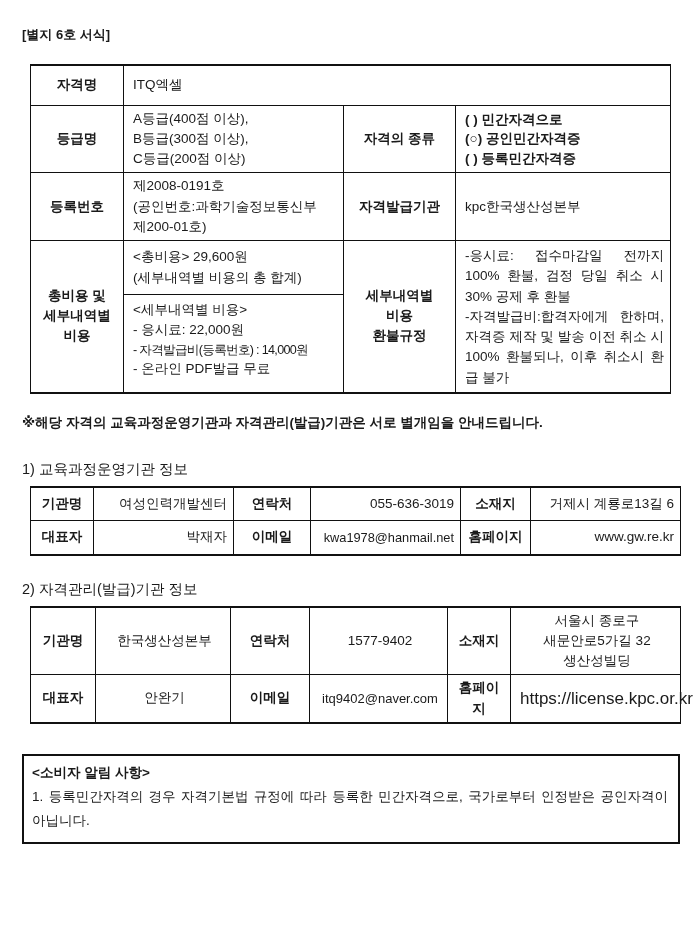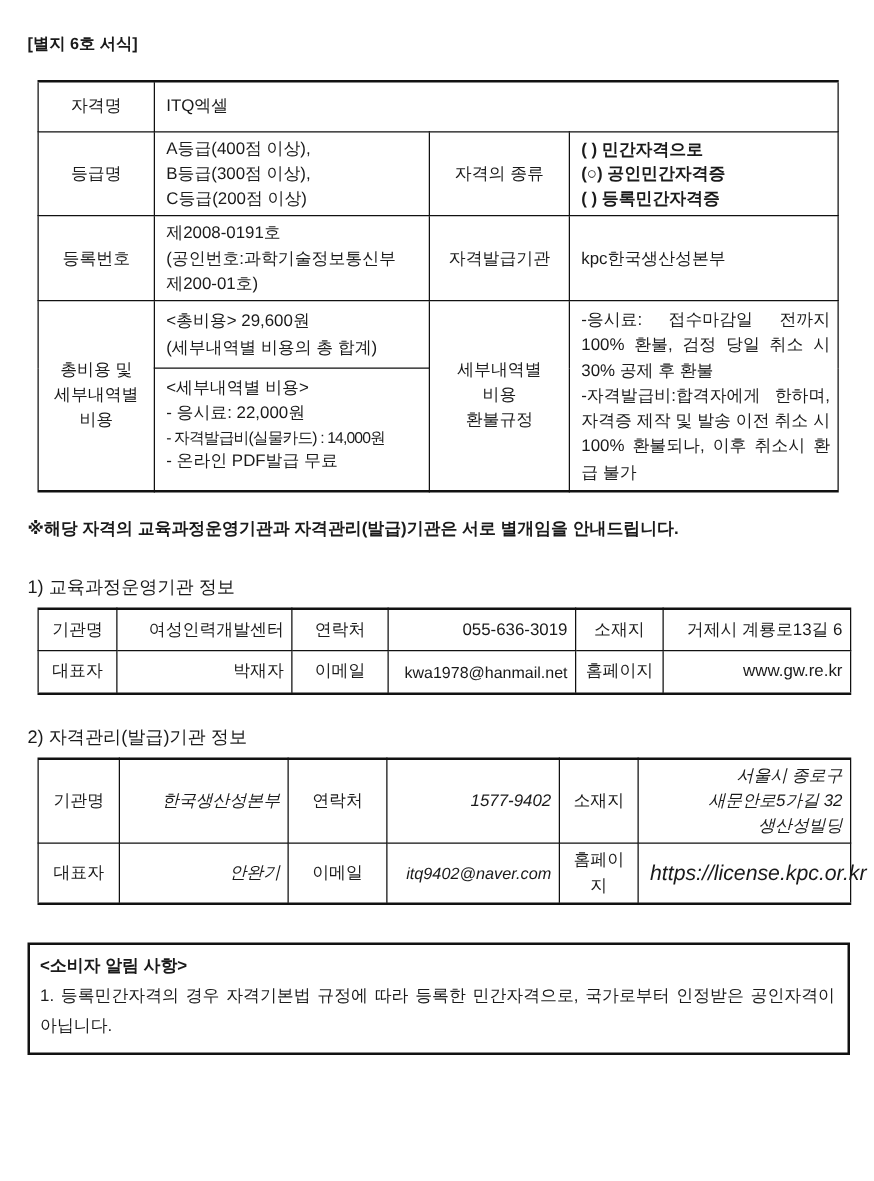--- a/index.html
+++ b/index.html
@@ -25,36 +25,36 @@
 
   
   table { border-collapse: collapse; table-layout: fixed; }
   .tbl { margin-left: 30px; width: 640px; border-top: 2.5px solid #111; border-bottom: 2.5px solid #111; }
   .tbl th, .tbl td {
     border-left: 1px solid #111; border-right: 1px solid #111;
     border-top: 1.6px solid #111; border-bottom: 1.6px solid #111;
     padding: 3px 6px; vertical-align: middle;
     font-size: 13.5px; line-height: 1.5;
   }
-  .tbl th { font-weight: normal; text-align: center; }
+  .tbl th { font-weight: bold; text-align: center; }
   .tbl td.val { text-align: left; padding-left: 9px; }
   .qual { margin-top: 20px; }
 
   .pre { white-space: pre-line; }
   .jus { text-align: justify; text-justify: inter-word; }
   .vtop { vertical-align: top !important; padding-top: 5px !important; }
   .condensed { letter-spacing: -0.7px; font-size: 12.6px; }
   .opt-line { line-height: 1.45; font-weight: bold; }
 
   
   .org-note { margin: 20px 0 0 22px; font-weight: bold; font-size: 13.5px; }
   .sub-heading { margin: 28px 0 7px 22px; font-size: 14.5px; }
 
   .orgtbl td.cen { text-align: right; }
-  .orgtbl td.lft { text-align: right; padding-left: 9px; font-style: italic; }
+  .orgtbl td.lft { text-align: center; padding-left: 9px; }
 
   
   .notice-box {
     margin: 30px 0 0 22px; width: 658px;
     border: 2px solid #111;
     padding: 5px 10px 9px 8px;
     font-size: 13.5px; line-height: 1.78;
   }
   .notice-title { font-weight: bold; }
   .notice-item { text-align: justify; text-justify: inter-word; }
@@ -110,21 +110,21 @@
 환불규정</th>
       <td rowspan="2" class="val vtop">
         <div class="jus">-응시료: 접수마감일 전까지 100% 환불, 검정 당일 취소 시 30% 공제 후 환불</div>
         <div class="jus">-자격발급비:합격자에게 한하며, 자격증 제작 및 발송 이전 취소 시 100% 환불되나, 이후 취소시 환급 불가</div>
       </td>
     </tr>
     <tr style="height:98px">
       <td class="val vtop">
         <div>&lt;세부내역별 비용&gt;</div>
         <div>- 응시료: 22,000원</div>
-        <div class="condensed">- 자격발급비(실물카드) : 14,000원</div>
+        <div class="condensed">- 자격발급비(등록번호) : 14,000원</div>
         <div>- 온라인 PDF발급 무료</div>
       </td>
     </tr>
   </tbody>
     </table>
 
 
   <div class="org-note">※해당 자격의 교육과정운영기관과 자격관리(발급)기관은 서로 별개임을 안내드립니다.</div>
 
   <div class="sub-heading">1) 교육과정운영기관 정보</div>

